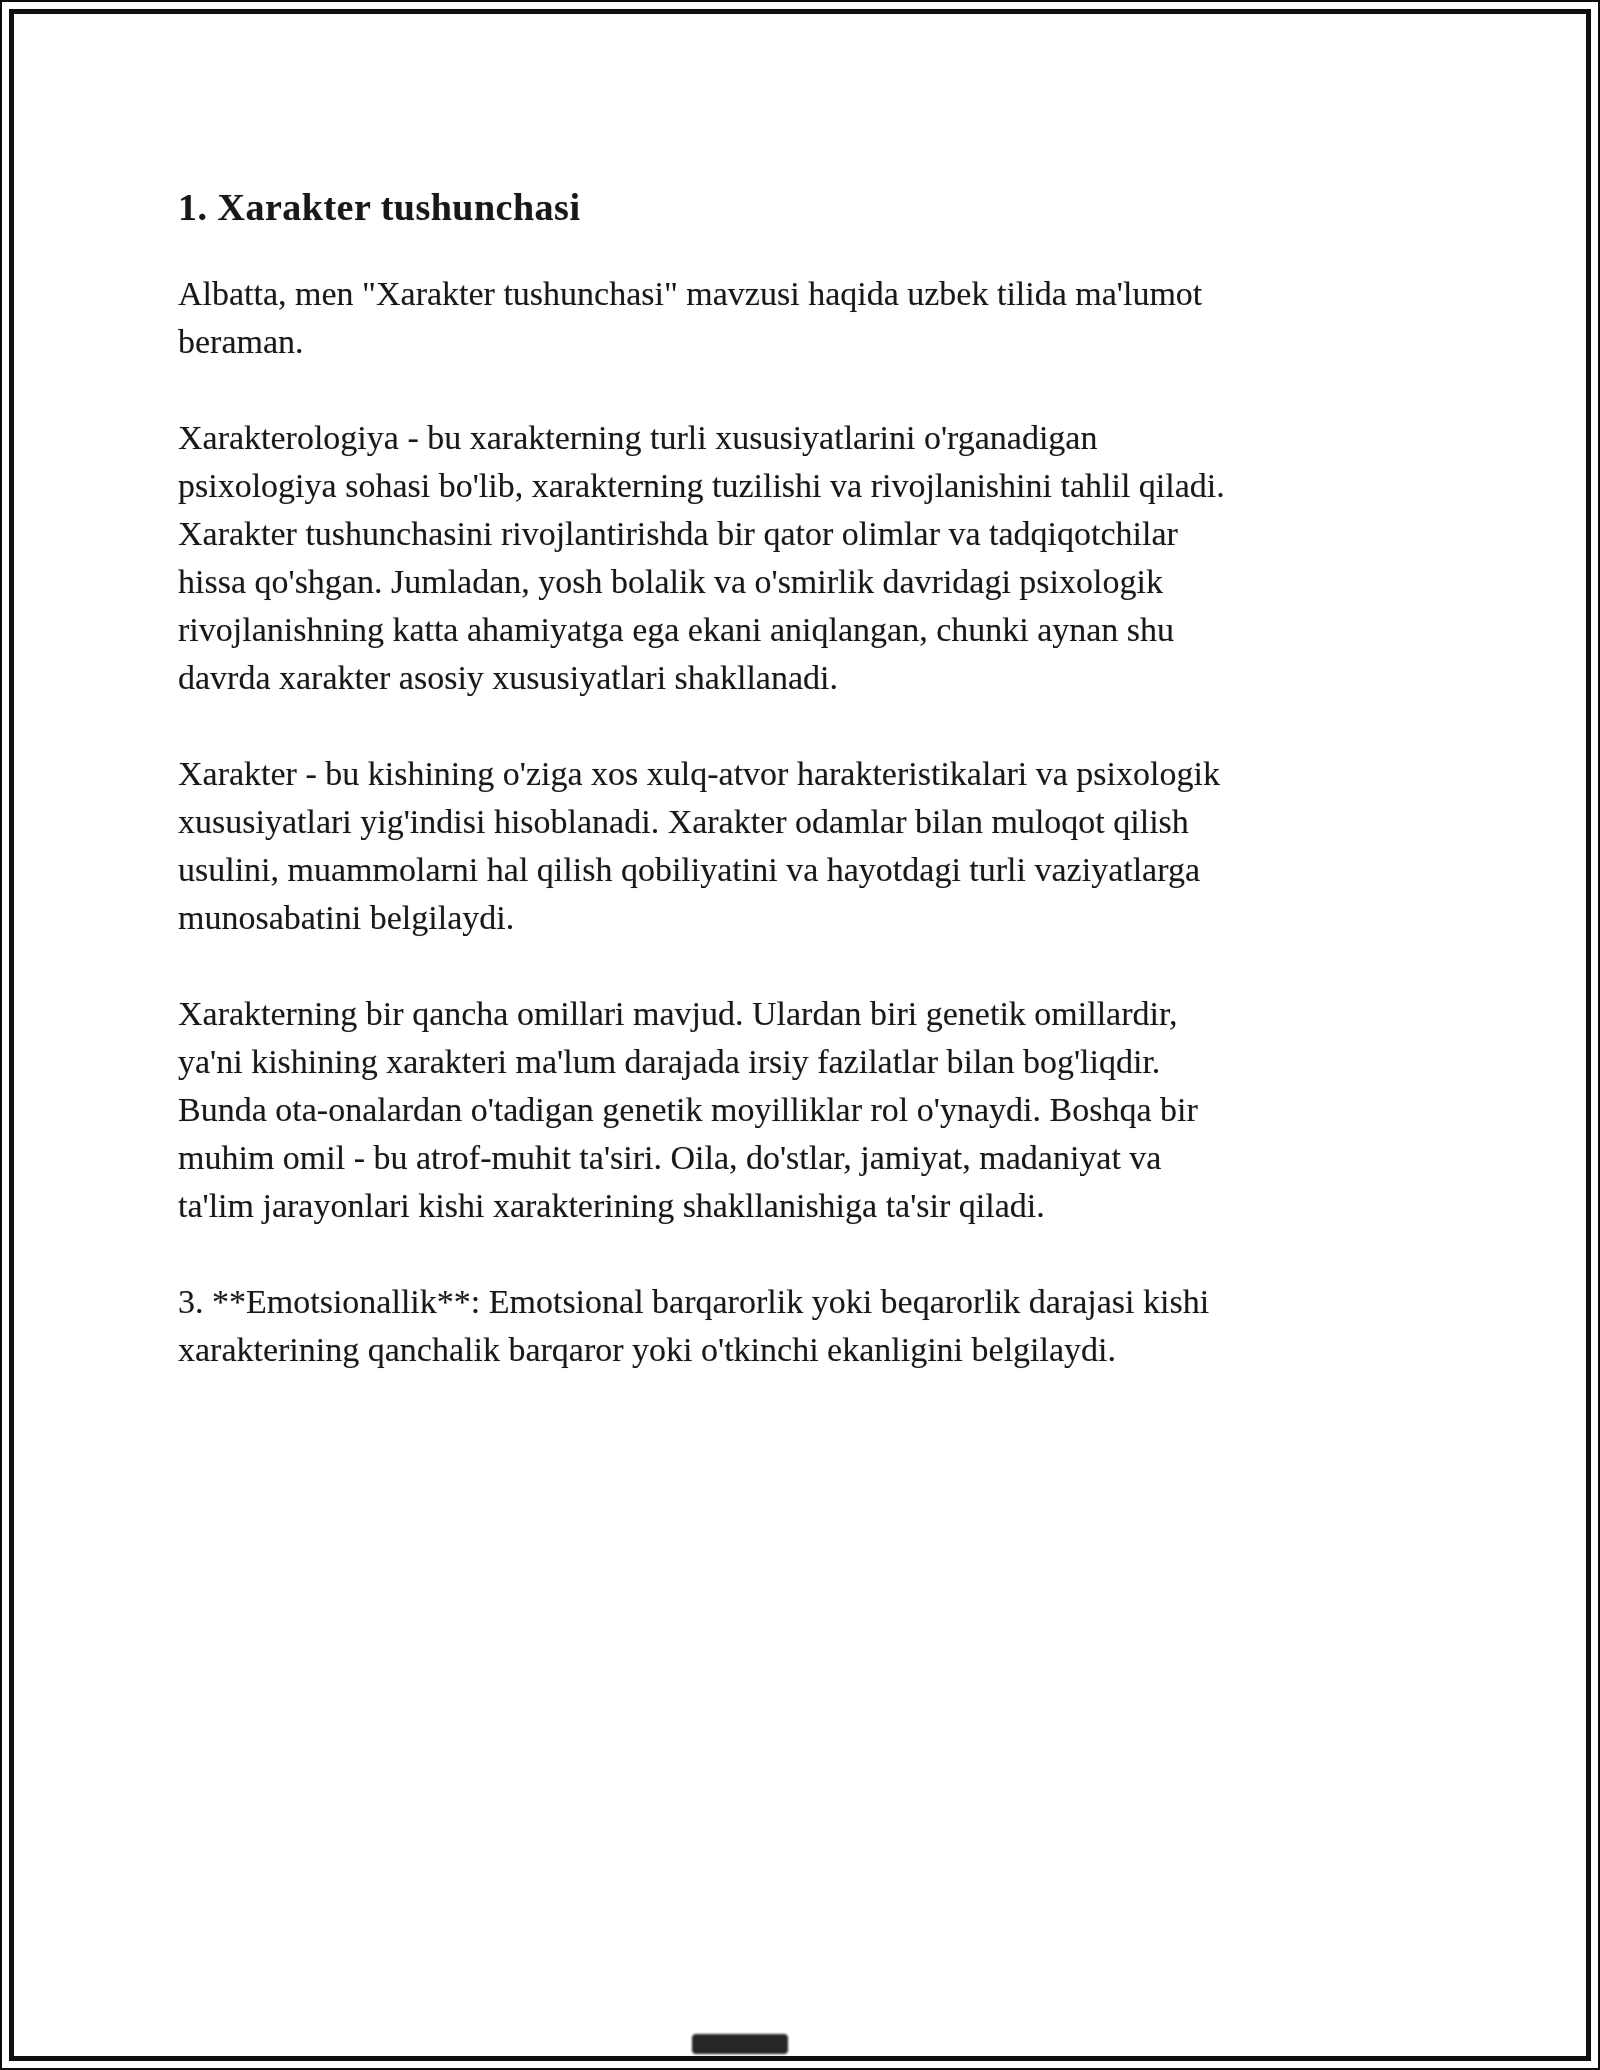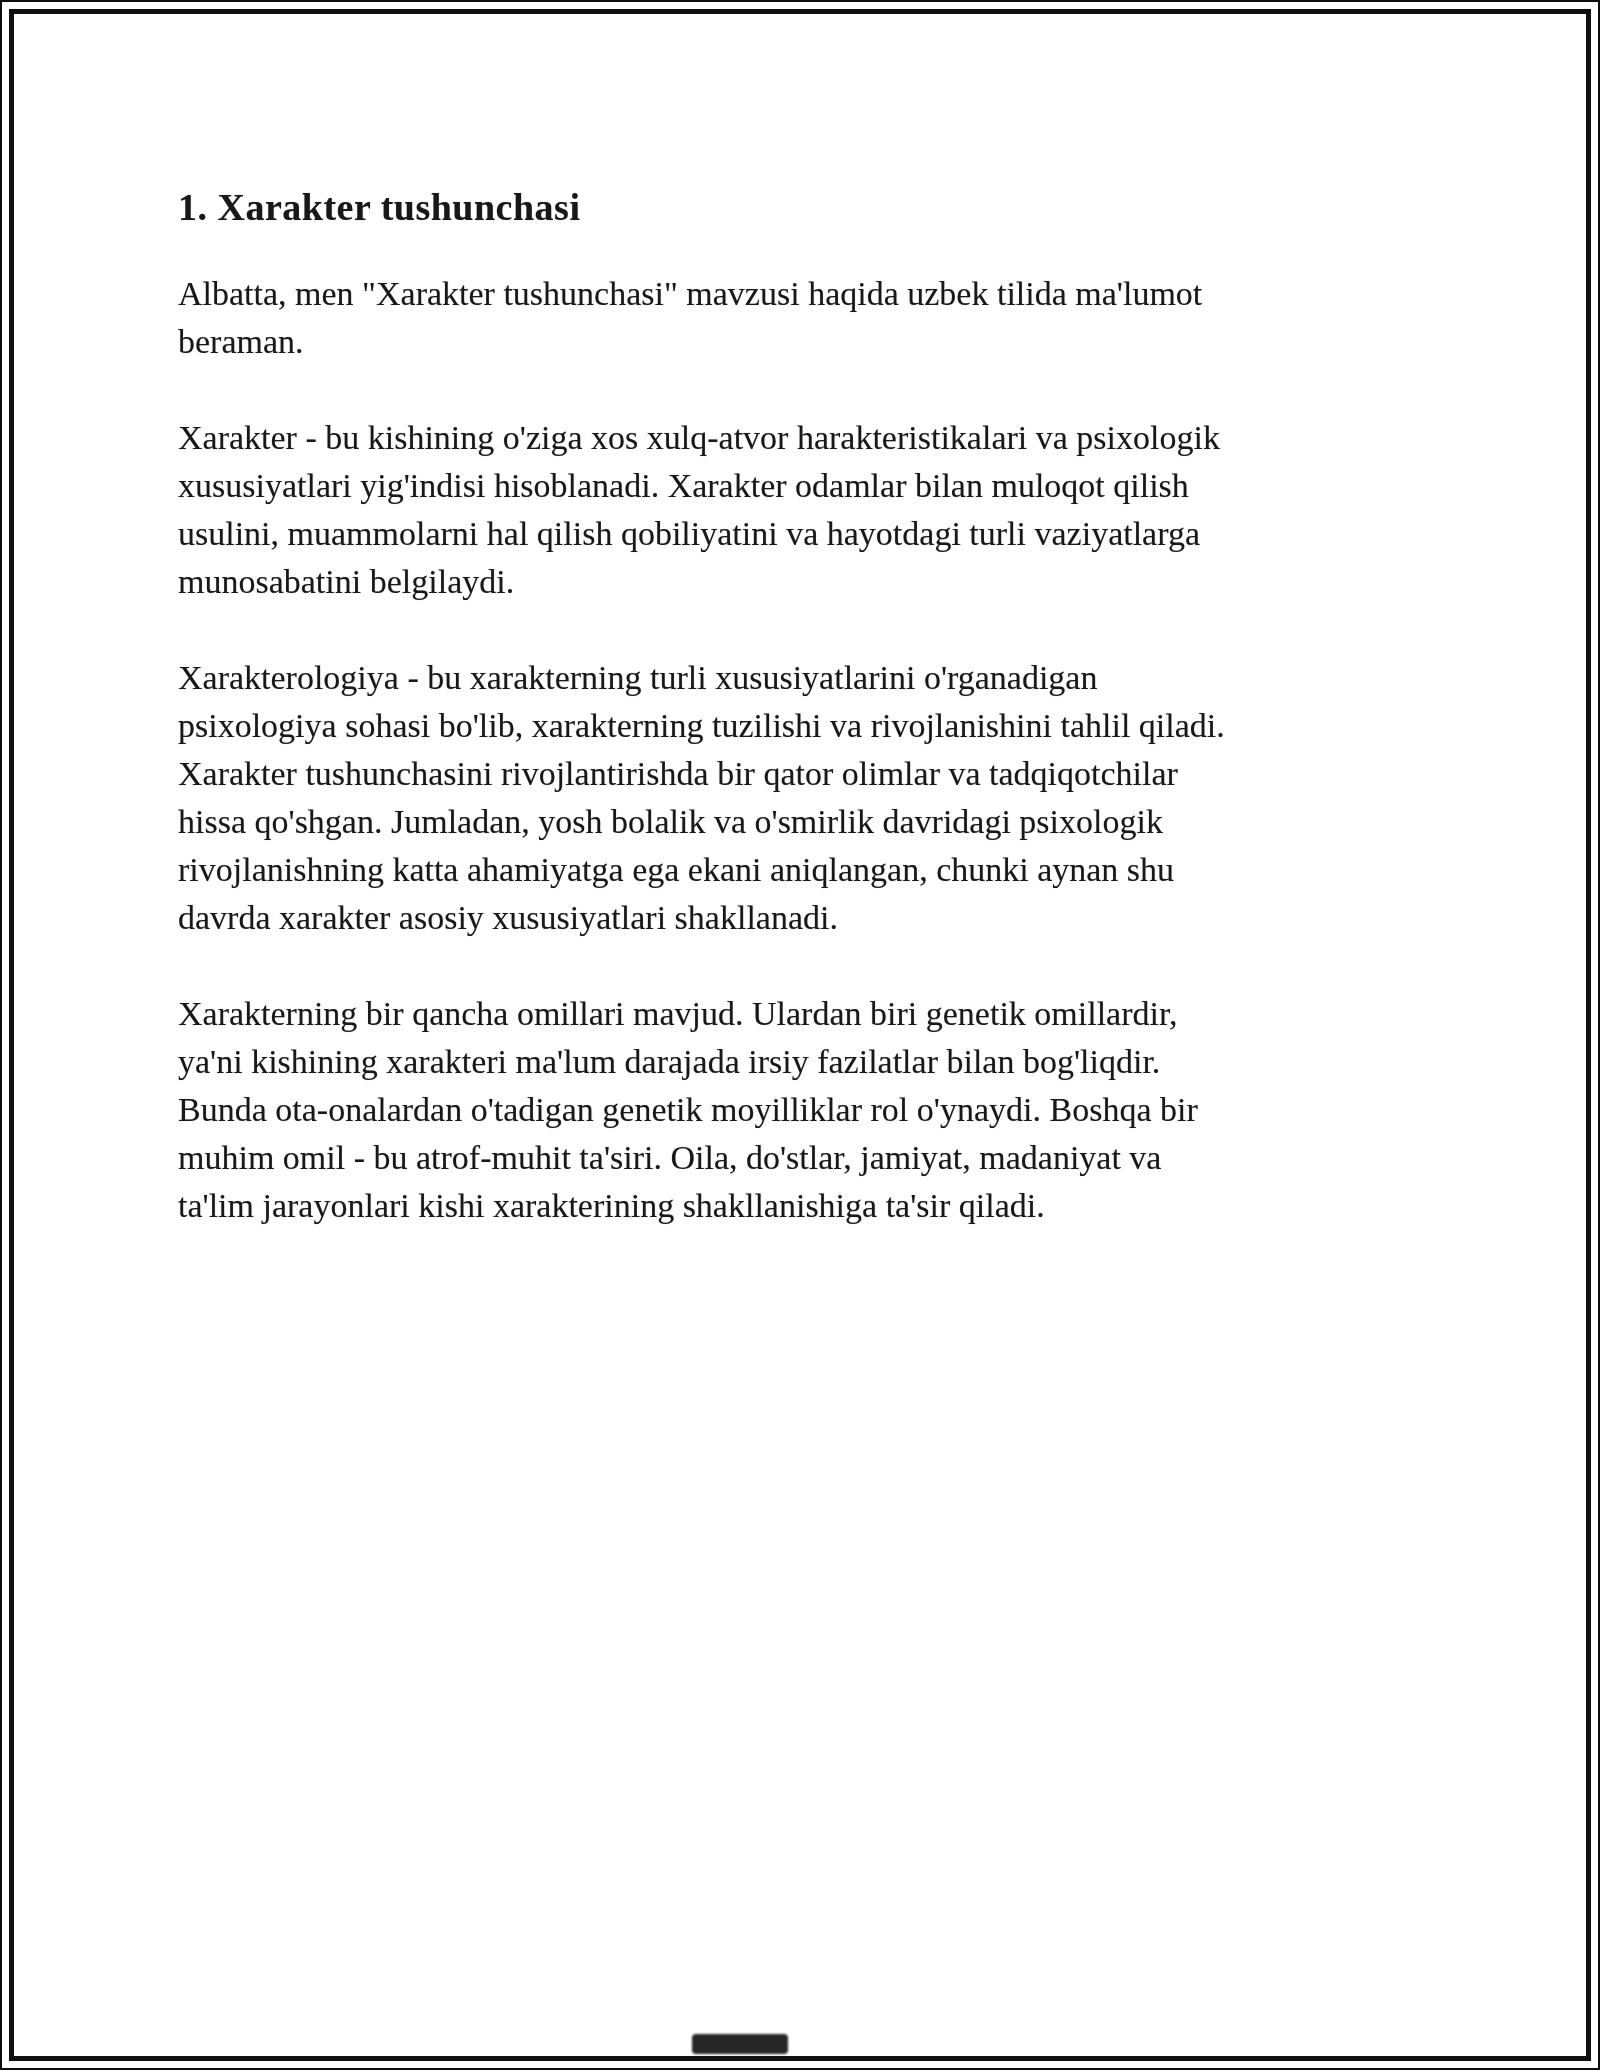--- a/index.html
+++ b/index.html
@@ -68,30 +68,32 @@
 
 <div class="page-frame-outer">
   <div class="page-frame-inner"></div>
 </div>
 
 <div class="page-content">
   <h1 class="doc-title">1. Xarakter tushunchasi</h1>
 
   <div class="para">Albatta, men "Xarakter tushunchasi" mavzusi haqida uzbek tilida ma'lumot
 beraman.</div>
-  <div class="para">Xarakter - bu kishining o'ziga xos xulq-atvor harakteristikalari va psixologik
-xususiyatlari yig'indisi hisoblanadi. Xarakter odamlar bilan muloqot qilish
-usulini, muammolarni hal qilish qobiliyatini va hayotdagi turli vaziyatlarga
-munosabatini belgilaydi.</div>
   <div class="para">Xarakterologiya - bu xarakterning turli xususiyatlarini o'rganadigan
 psixologiya sohasi bo'lib, xarakterning tuzilishi va rivojlanishini tahlil qiladi.
 Xarakter tushunchasini rivojlantirishda bir qator olimlar va tadqiqotchilar
 hissa qo'shgan. Jumladan, yosh bolalik va o'smirlik davridagi psixologik
 rivojlanishning katta ahamiyatga ega ekani aniqlangan, chunki aynan shu
 davrda xarakter asosiy xususiyatlari shakllanadi.</div>
+  <div class="para">Xarakter - bu kishining o'ziga xos xulq-atvor harakteristikalari va psixologik
+xususiyatlari yig'indisi hisoblanadi. Xarakter odamlar bilan muloqot qilish
+usulini, muammolarni hal qilish qobiliyatini va hayotdagi turli vaziyatlarga
+munosabatini belgilaydi.</div>
   <div class="para">Xarakterning bir qancha omillari mavjud. Ulardan biri genetik omillardir,
 ya'ni kishining xarakteri ma'lum darajada irsiy fazilatlar bilan bog'liqdir.
 Bunda ota-onalardan o'tadigan genetik moyilliklar rol o'ynaydi. Boshqa bir
 muhim omil - bu atrof-muhit ta'siri. Oila, do'stlar, jamiyat, madaniyat va
 ta'lim jarayonlari kishi xarakterining shakllanishiga ta'sir qiladi.</div>
+  <div class="para">3. **Emotsionallik**: Emotsional barqarorlik yoki beqarorlik darajasi kishi
+xarakterining qanchalik barqaror yoki o'tkinchi ekanligini belgilaydi.</div>
 </div>
 
 <div class="scan-artifact"></div>
 
 </body></html>

